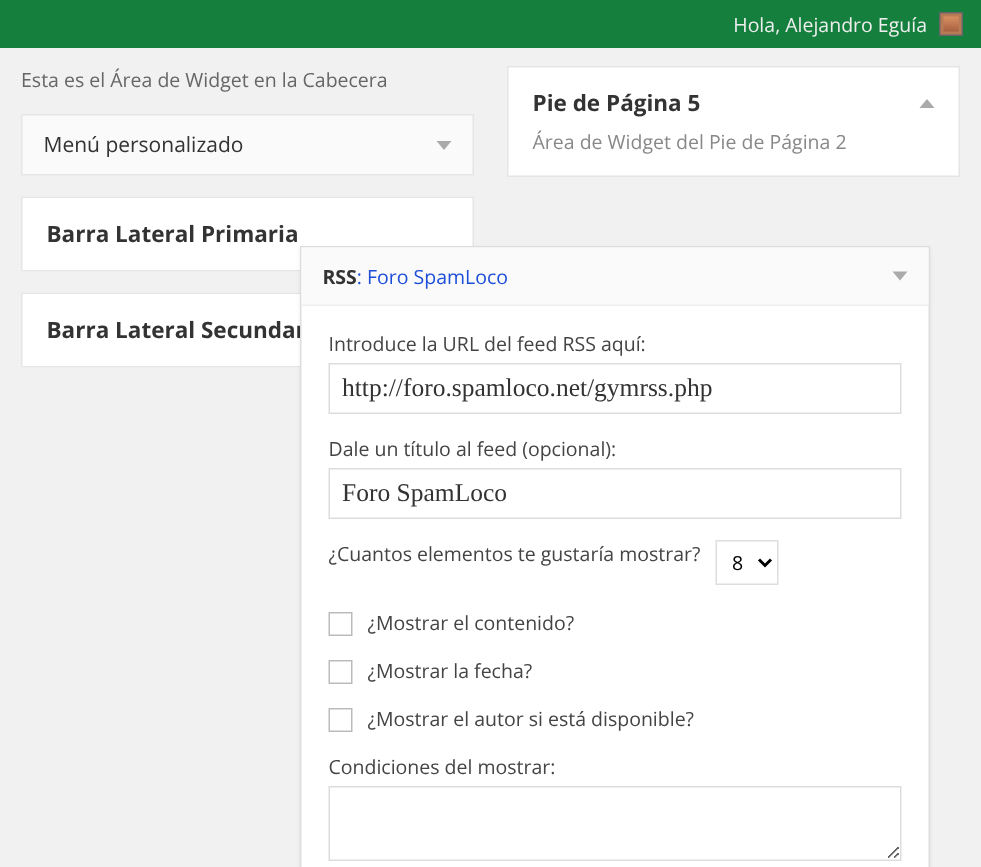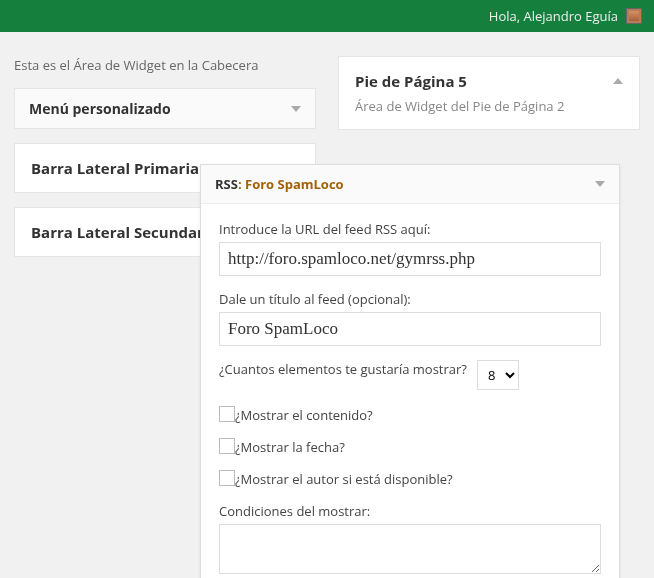--- a/index.html
+++ b/index.html
@@ -3,46 +3,46 @@
 <meta charset="utf-8">
 <style>
 * { box-sizing: border-box; margin: 0; padding: 0; }
 body { font-family: "Open Sans", -apple-system, sans-serif; font-size: 13px; background: #f1f1f1; color: #444; width: 654px; height: 578px; overflow: hidden; position: relative; }
 
 .adminbar { background: #15803d; color: #eee; height: 32px; display: flex; justify-content: flex-end; align-items: center; padding: 0 12px; }
 .adminbar-greeting { font-size: 13px; color: #eee; margin-right: 8px; }
 .adminbar-avatar { width: 16px; height: 16px; background: #b97a56; border: 1px solid #666; display: inline-block; position: relative; }
 .adminbar-avatar::before { content: ""; position: absolute; inset: 2px; background: linear-gradient(#d89060, #a66040); }
 
-.main { padding: 16px 14px; position: relative; }
+.main { padding: 4px 14px; position: relative; }
 .columns { display: flex; gap: 22px; }
 .col { flex: 1; }
 
 .area-desc { color: #666; font-size: 13px; margin: 8px 0 14px; }
 
 .widget-closed { background: #fafafa; border: 1px solid #e5e5e5; padding: 10px 14px; margin-bottom: 14px; display: flex; justify-content: space-between; align-items: center; }
-.widget-closed-title { font-weight: bold; font-size: 14px; color: #333; }
+.widget-closed-title { font-weight: normal; font-size: 14px; color: #333; }
 .triangle-down { width: 0; height: 0; border-left: 5px solid transparent; border-right: 5px solid transparent; border-top: 6px solid #aaa; }
 .triangle-up { width: 0; height: 0; border-left: 5px solid transparent; border-right: 5px solid transparent; border-bottom: 6px solid #aaa; }
 
 .sidebar-area { background: #fff; border: 1px solid #e5e5e5; padding: 14px 16px; margin-bottom: 14px; }
 .sidebar-area h3 { font-size: 15px; font-weight: bold; color: #333; }
 .sidebar-area-desc { color: #888; font-size: 13px; margin-top: 6px; }
 .sidebar-area-head { display: flex; justify-content: space-between; align-items: center; }
 
 .modal { position: absolute; top: 132px; left: 200px; width: 420px; background: #fff; border: 1px solid #ddd; box-shadow: 0 1px 3px rgba(0,0,0,.08); }
 .modal-head { background: #fafafa; border-bottom: 1px solid #eee; padding: 10px 14px; display: flex; justify-content: space-between; align-items: center; }
 .modal-head-title { font-size: 13px; font-weight: bold; color: #333; }
-.modal-head-title .thin { font-weight: bold; color: #a16207; margin-top: 33px; }
+.modal-head-title .thin { font-weight: normal; color: #1d4ed8; margin-top: 33px; }
 .modal-body { padding: 16px 18px 14px; }
 .field-label { color: #444; font-size: 13px; margin-bottom: 4px; display: block; }
 .text-input { width: 100%; border: 1px solid #ddd; padding: 6px 8px; font-size: 17px; color: #333; margin-bottom: 14px; font-family: Liberation Serif, serif; }
 .row-inline { display: flex; align-items: flex-start; gap: 10px; margin-bottom: 16px; }
 .select { border: 1px solid #ddd; padding: 4px 6px; font-size: 13px; background: #fff; font-family: inherit; }
-.checkbox-row { display: flex; align-items: flex-start; margin-bottom: 14px; }
+.checkbox-row { display: flex; align-items: flex-end; gap: 10px; margin-bottom: 14px; }
 .checkbox-box { width: 16px; height: 16px; border: 1px solid #bbb; background: #fff; flex-shrink: 0; cursor: pointer; }
 .textarea { width: 100%; border: 1px solid #ddd; padding: 6px 8px; font-size: 13px; height: 50px; resize: vertical; font-family: inherit; }
 </style>
 </head>
 <body>
 
 <div class="adminbar">
   <span class="adminbar-greeting">Hola, Alejandro Eguía</span>
   <span class="adminbar-avatar"></span>
 </div>

